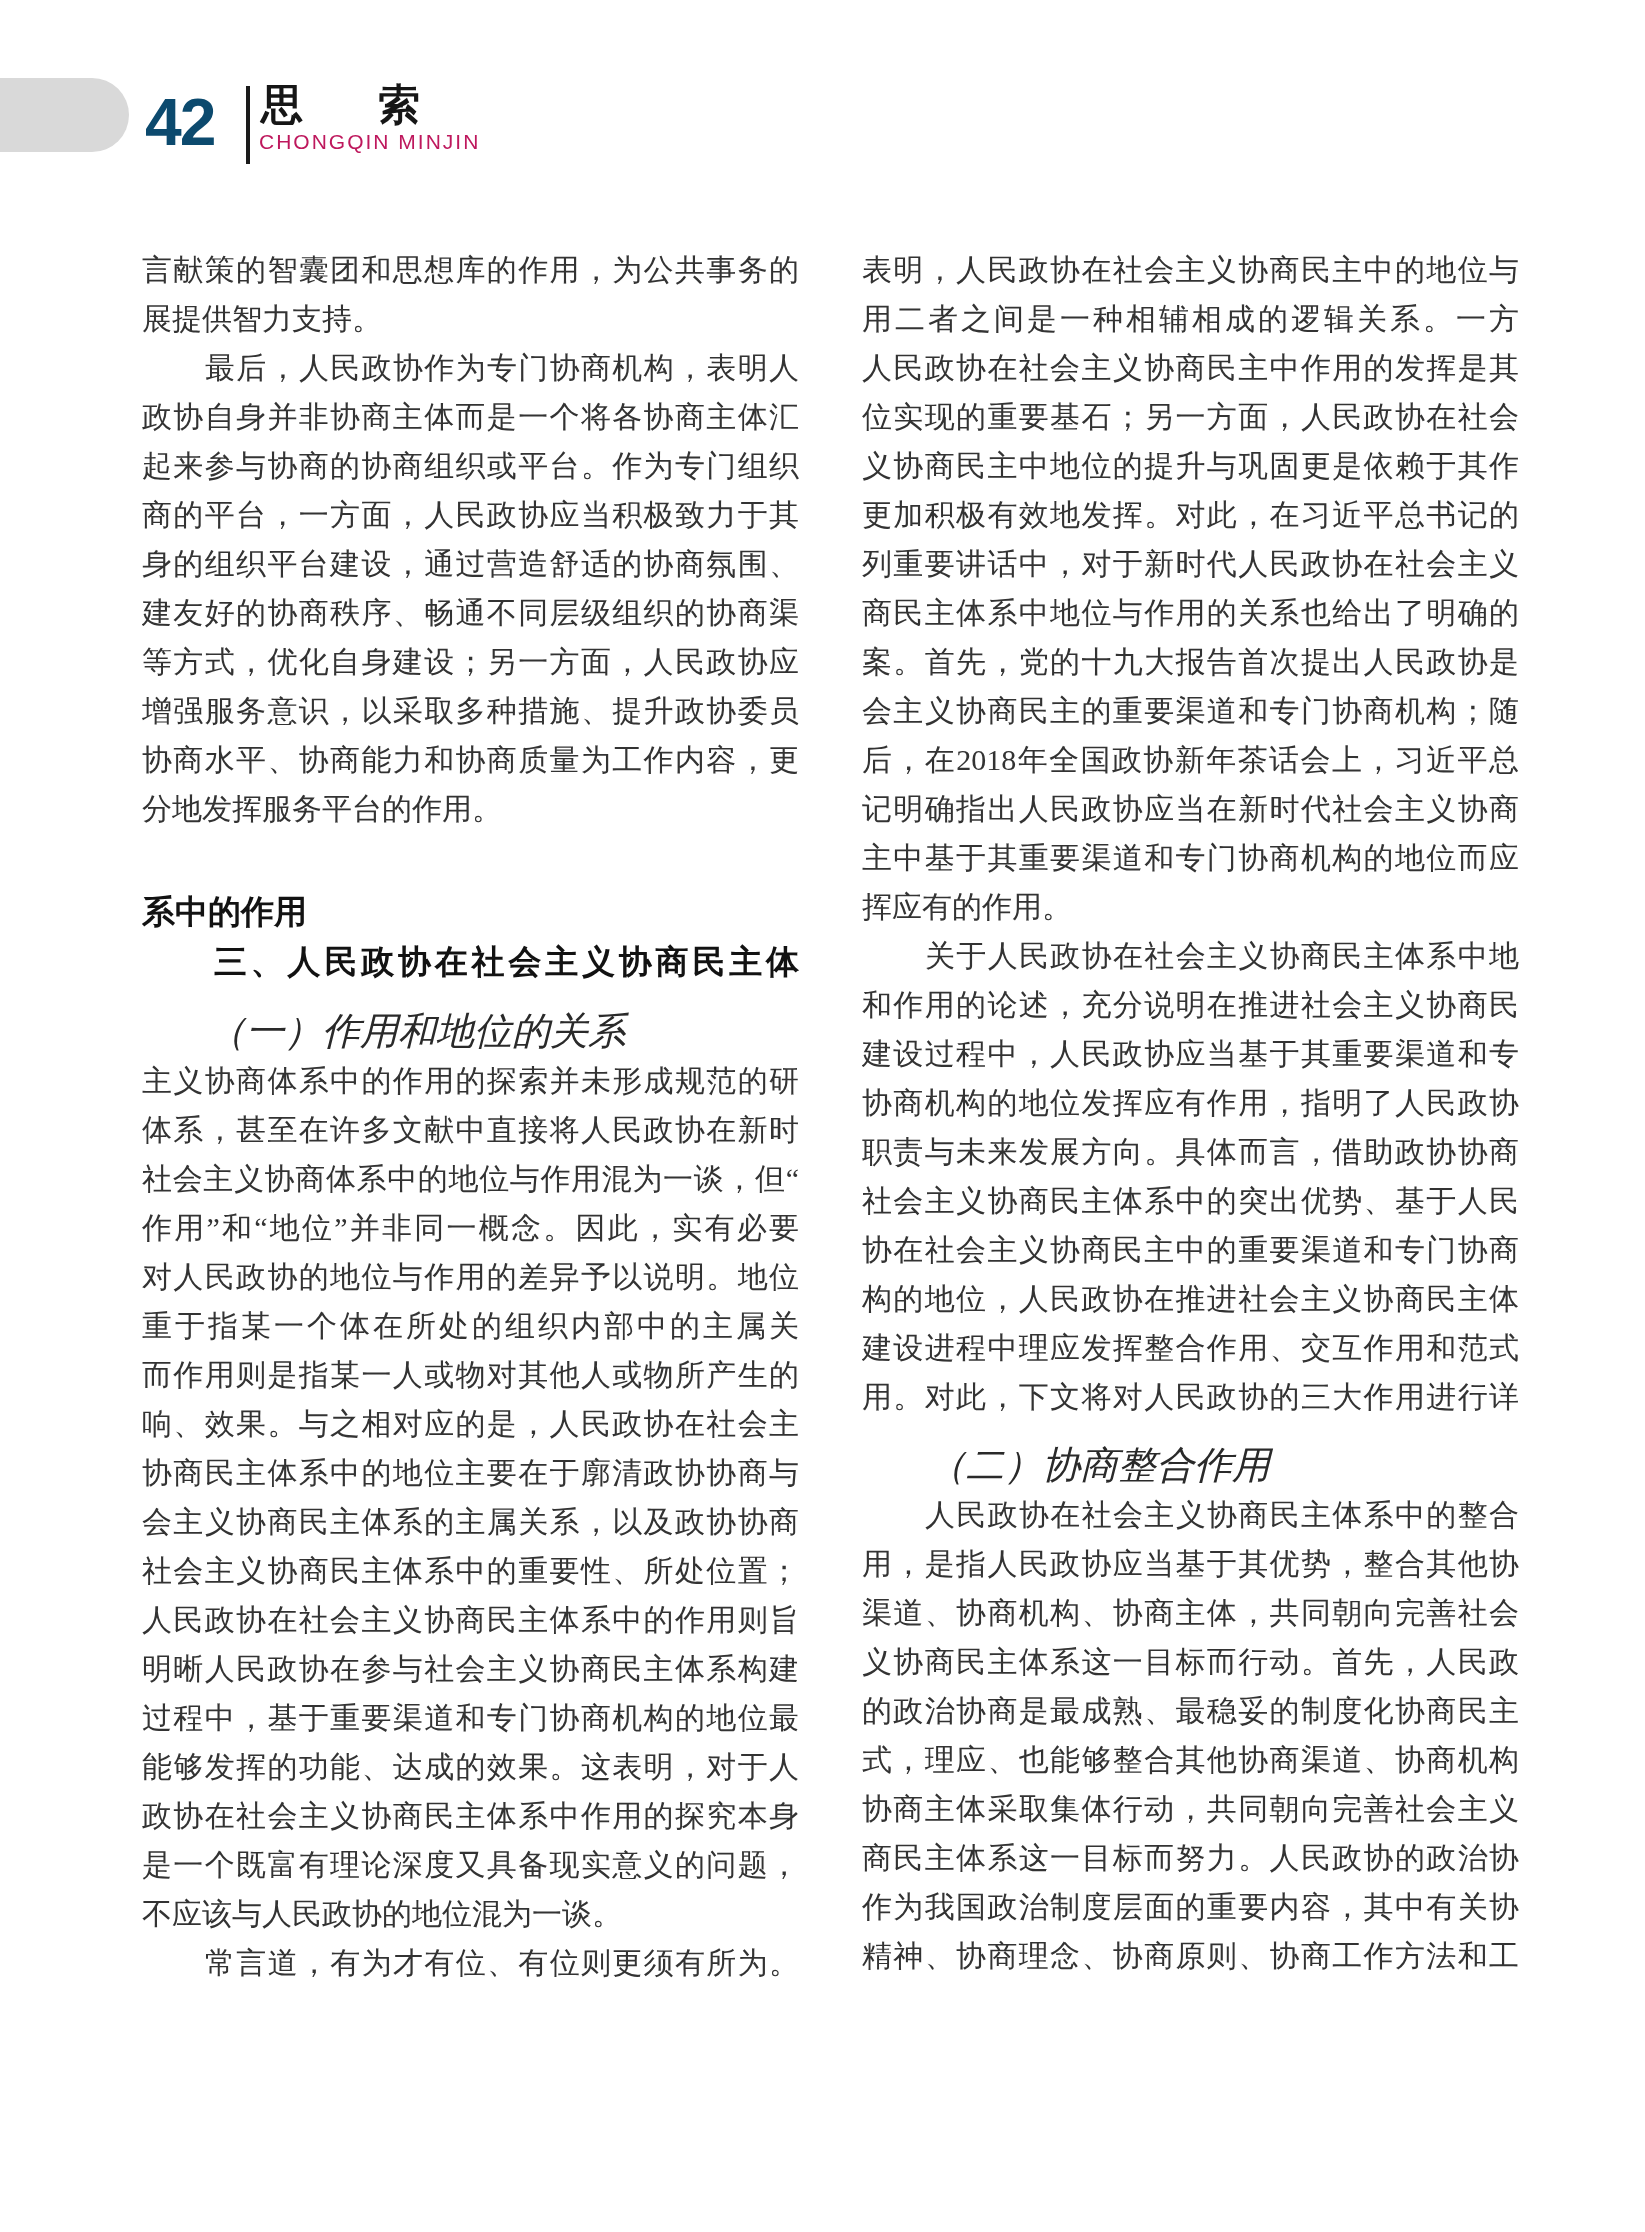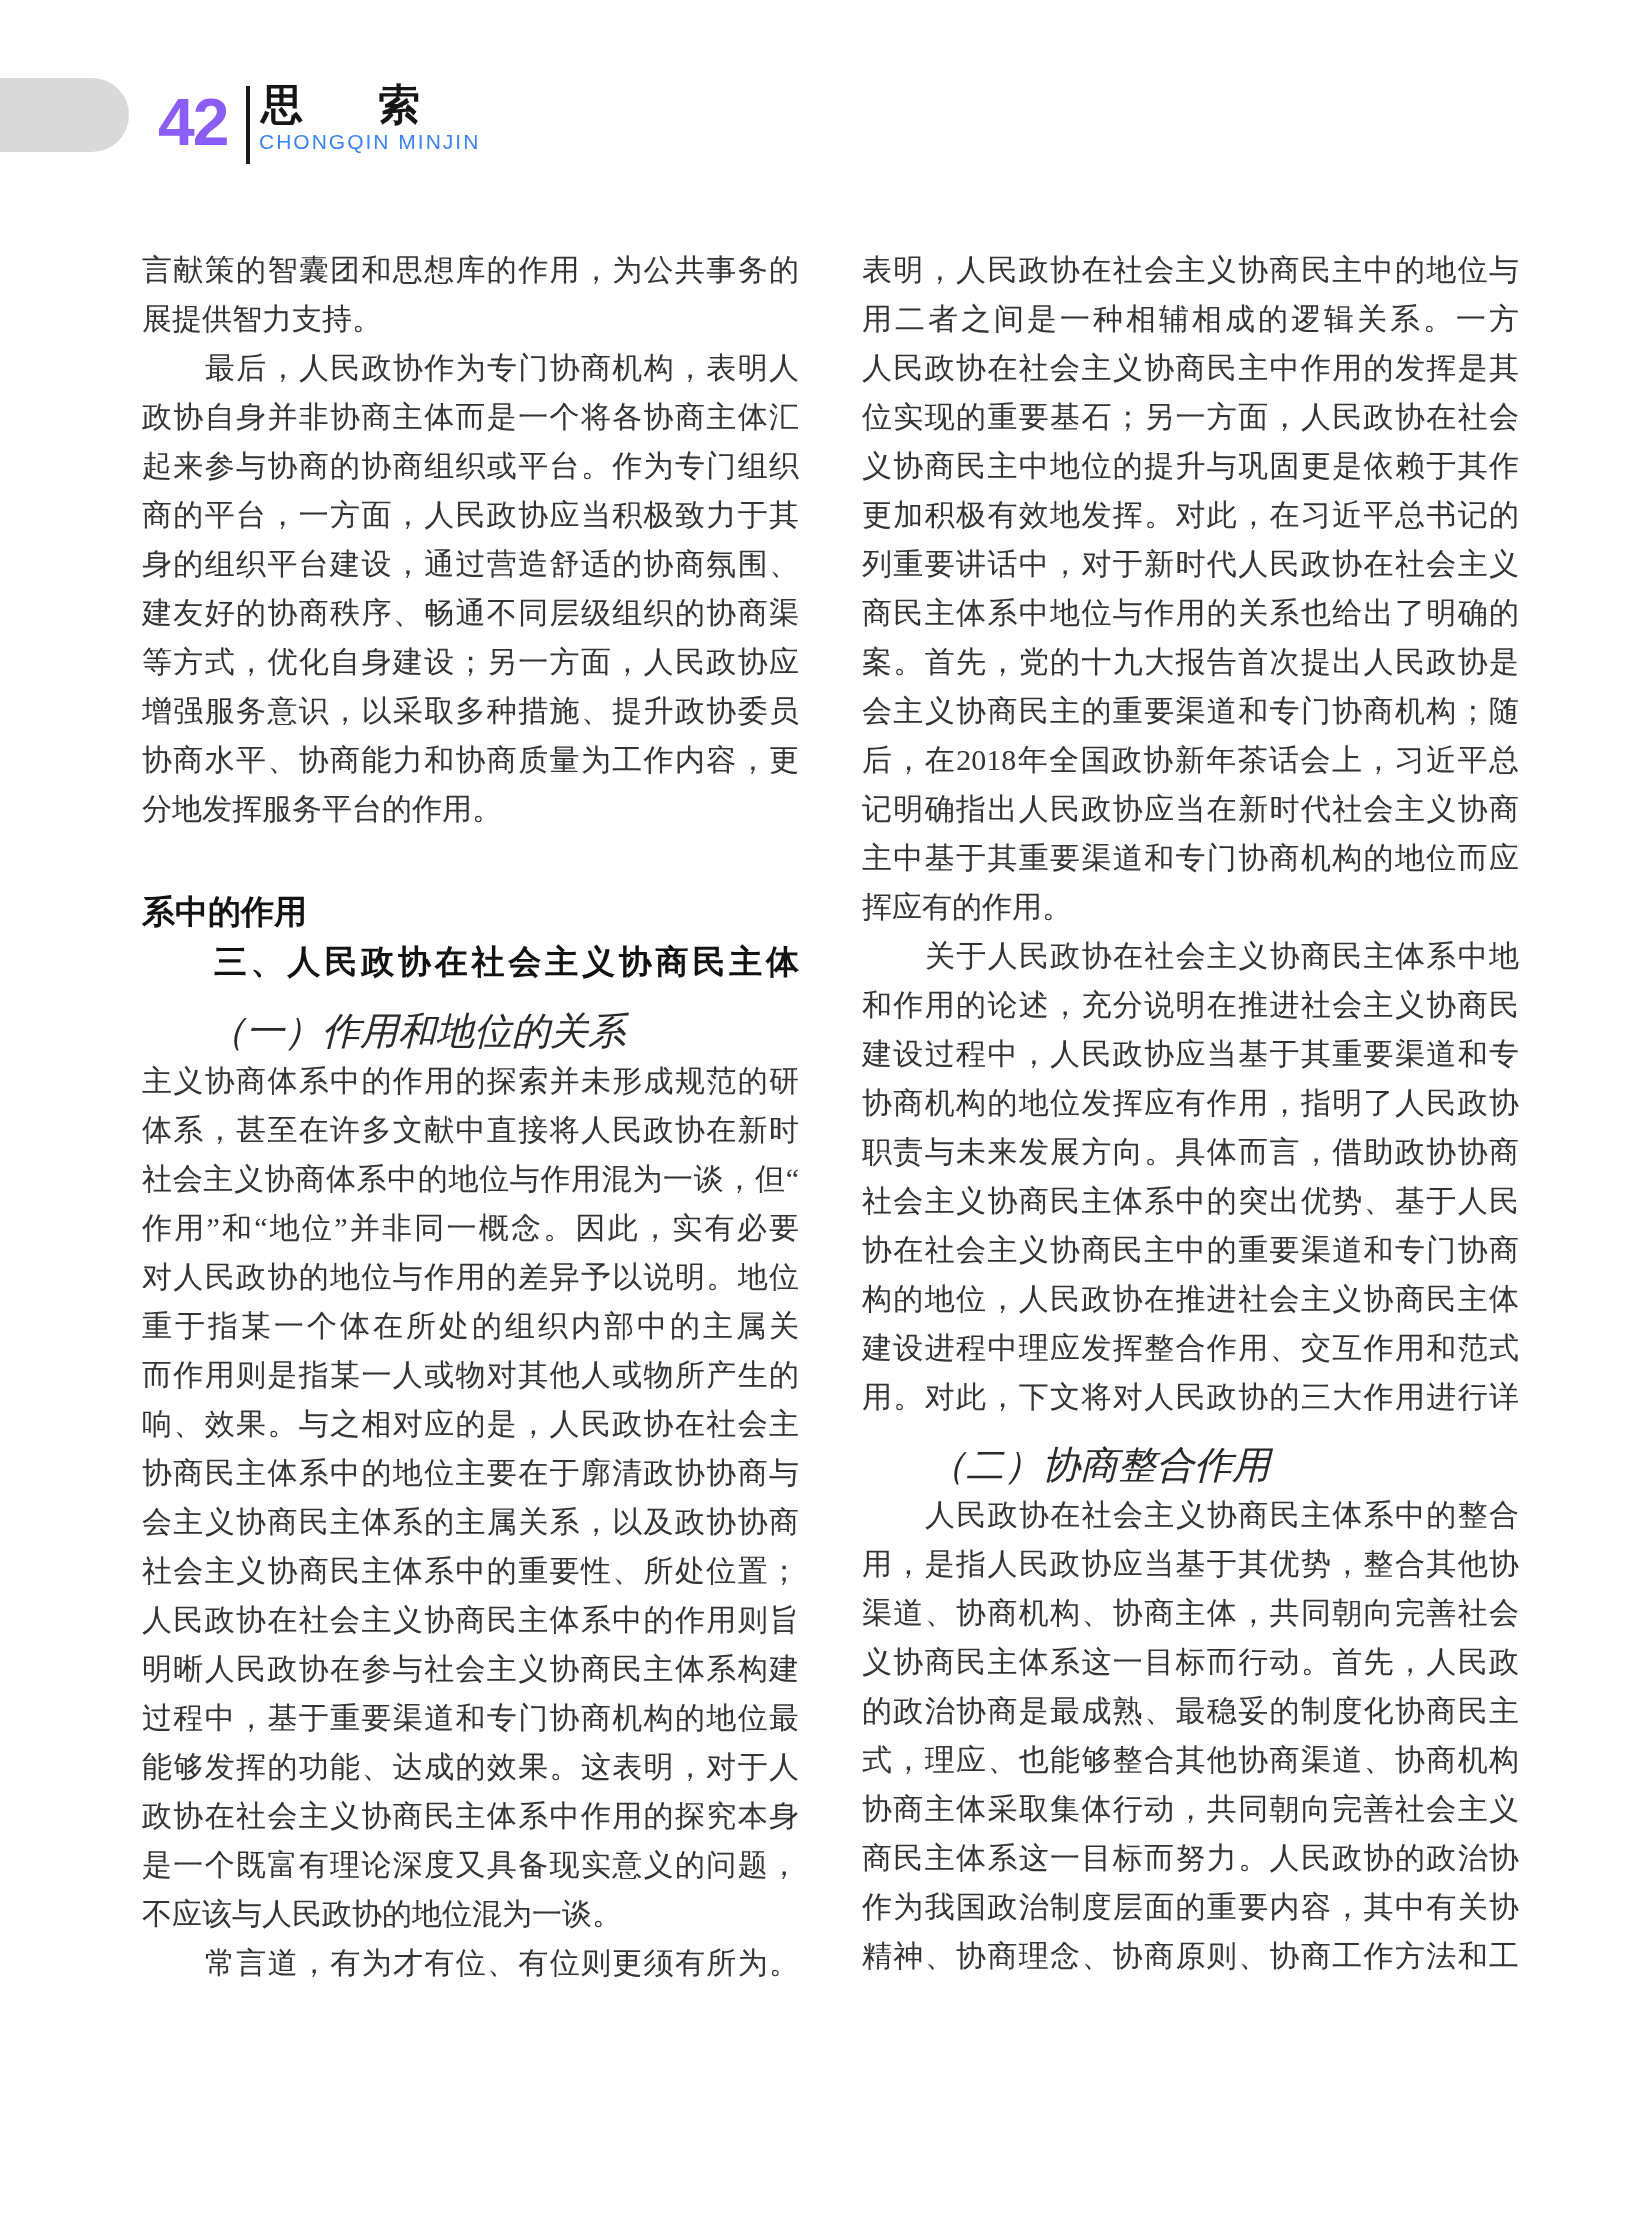--- a/index.html
+++ b/index.html
@@ -9,37 +9,37 @@
     overflow:hidden;
   }
   .page{position:absolute;inset:0;background:#fff;}
 
   
   .header-tab{
     position:absolute;left:0;top:78px;width:129px;height:74px;
     background:#d9d9d9;border-radius:0 38px 38px 0;
   }
   .page-num{
-    position:absolute;left:158px;top:88px;
+    position:absolute;left:145px;top:88px;
     font-family:"Liberation Sans","DejaVu Sans",sans-serif;
-    font-weight:700;font-size:66px;line-height:68px;letter-spacing:-2px;color:#8b5cf6;
+    font-weight:700;font-size:66px;line-height:68px;letter-spacing:-2px;color:#0c4a6e;
   }
   .header-divider{
     position:absolute;left:246px;top:86px;width:4px;height:78px;background:#1b1b1b;
   }
   .header-title{
     position:absolute;left:261px;top:82px;width:159px;
     display:flex;justify-content:space-between;
     font-family:"Liberation Sans","DejaVu Sans",sans-serif;
     font-weight:700;font-size:42px;line-height:46px;color:#161616;
   }
   .header-sub{
     position:absolute;left:259px;top:129px;
     font-family:"Liberation Sans","DejaVu Sans",sans-serif;
-    font-size:21px;letter-spacing:2px;color:#3b82f6;line-height:26px;
+    font-size:21px;letter-spacing:2px;color:#be185d;line-height:26px;
   }
 
   
   .col{
     position:absolute;top:245px;width:657px;
     font-size:30px;line-height:49px;color:#333333;
   }
   #col-left{left:142px;}
   #col-right{left:862px;}
 

